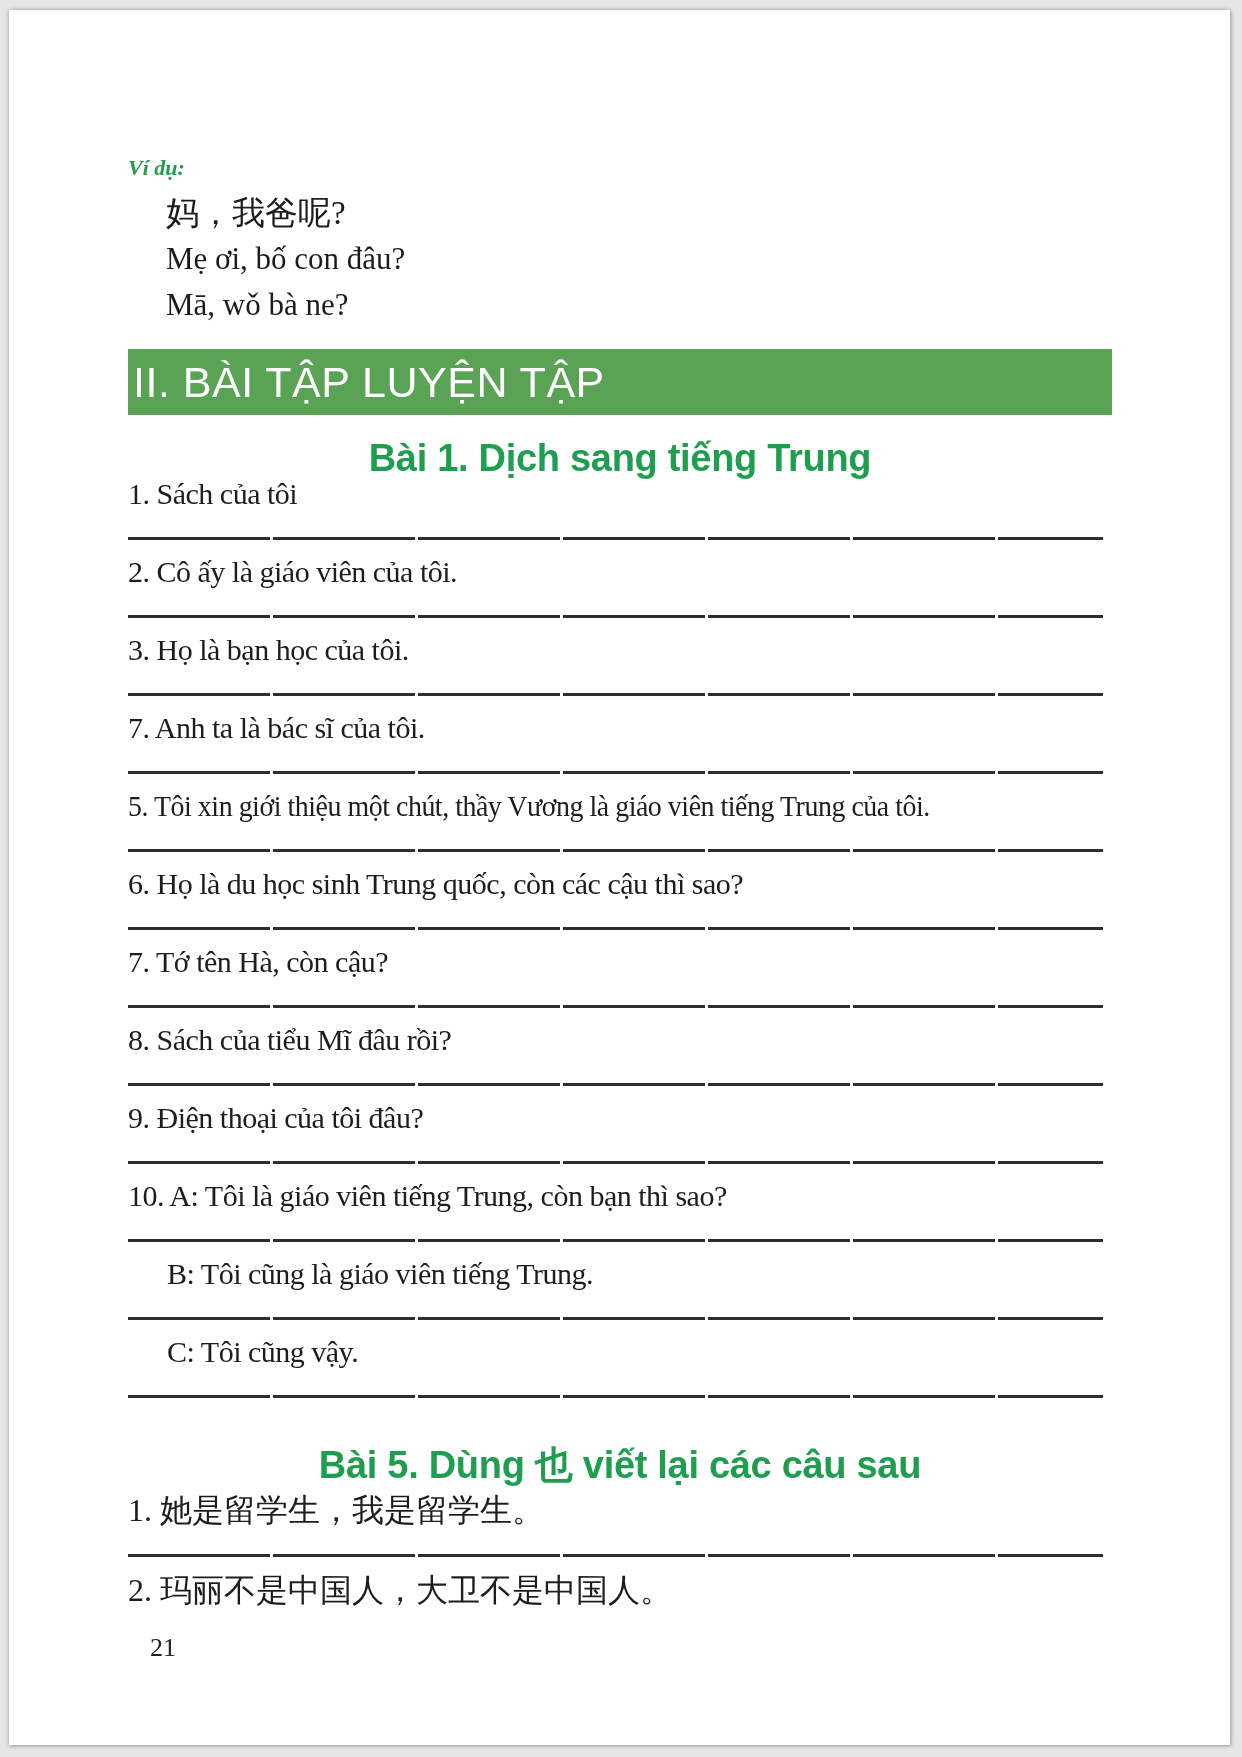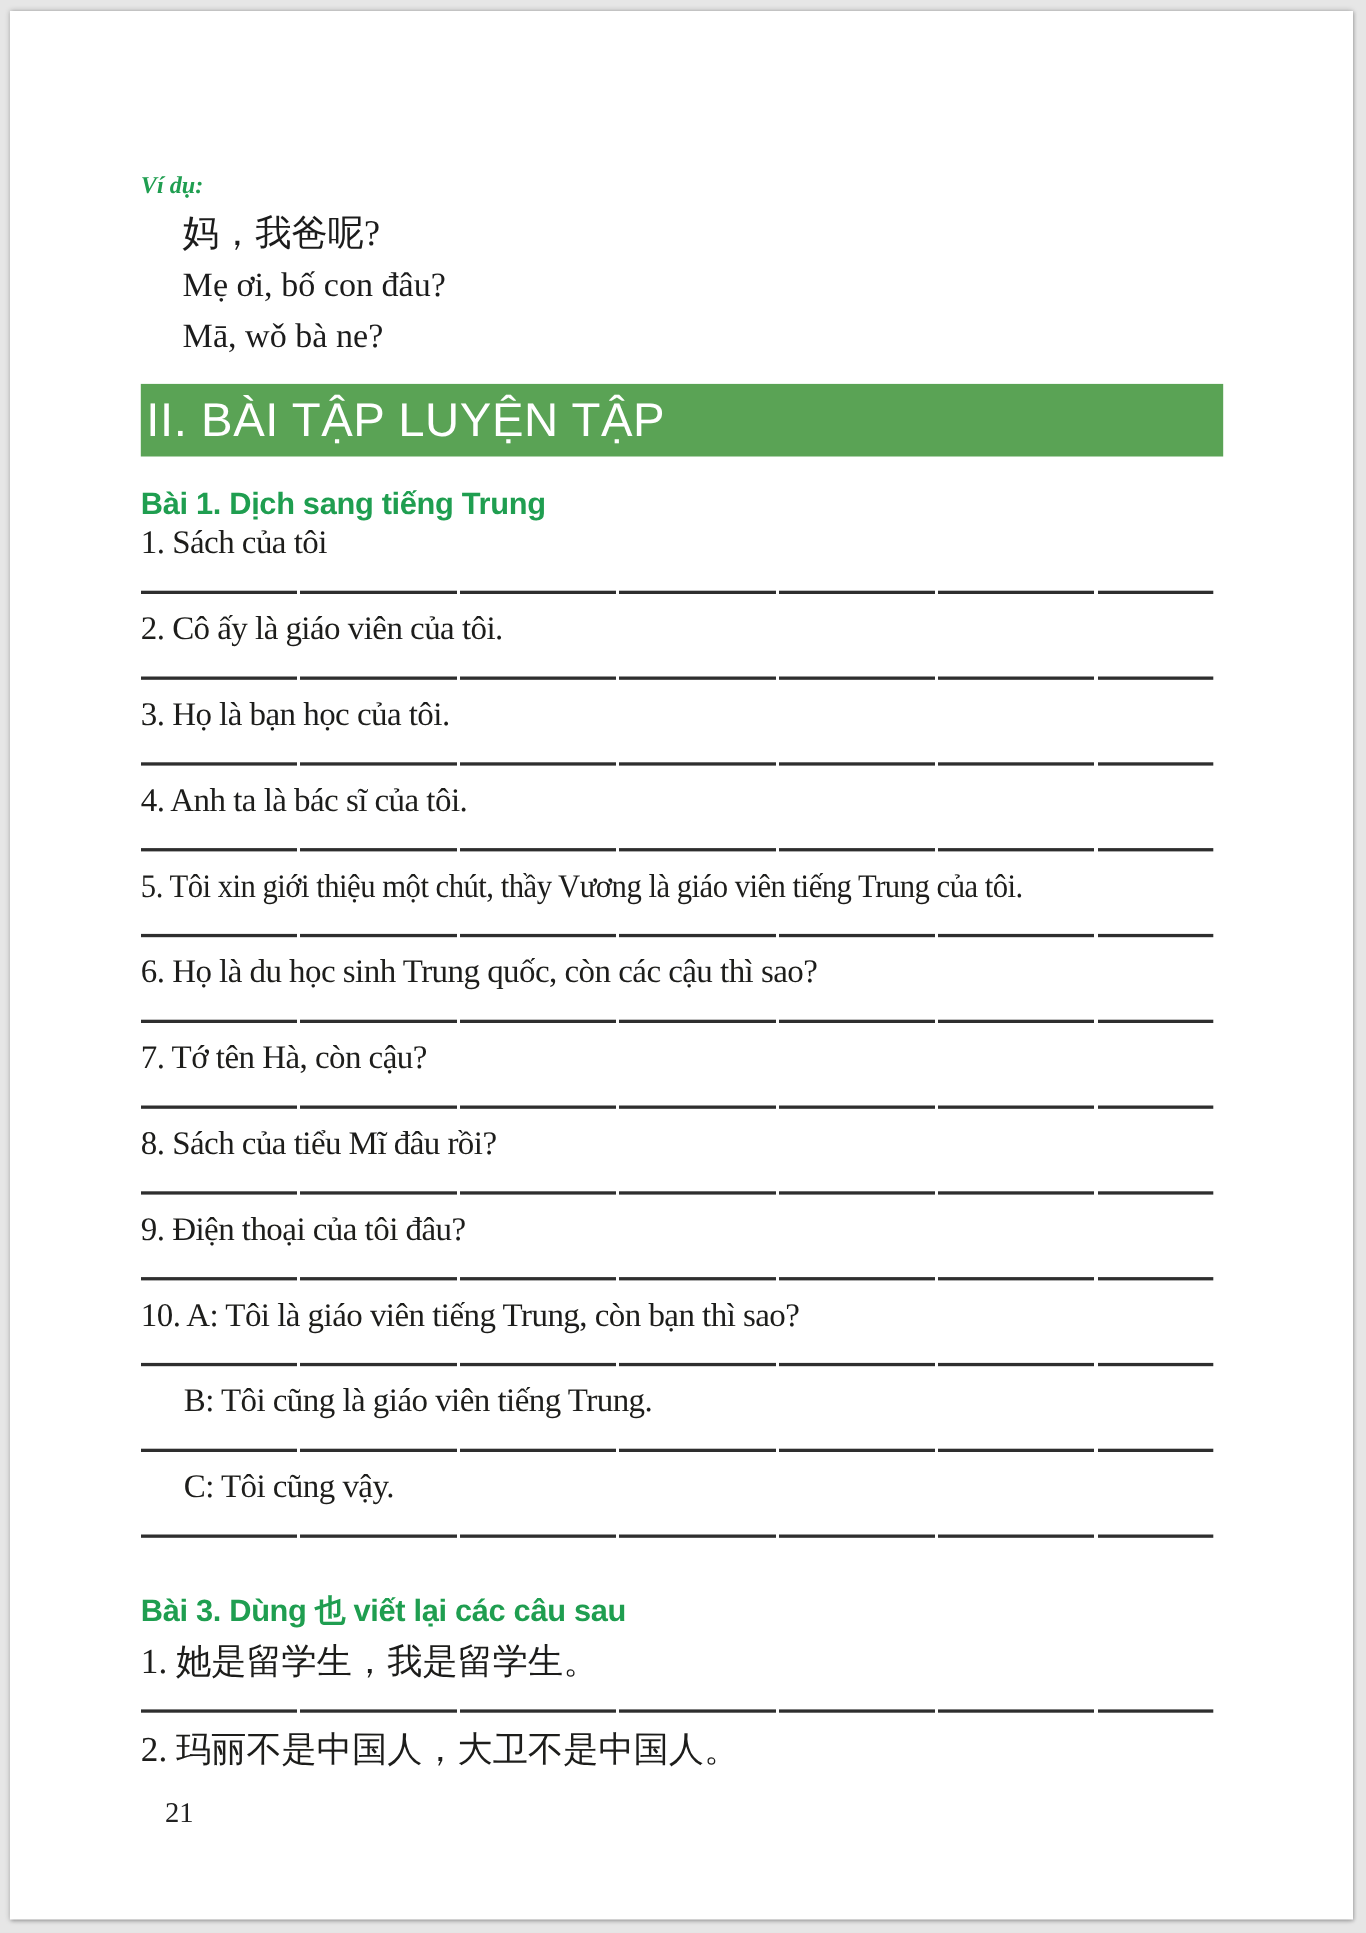--- a/index.html
+++ b/index.html
@@ -35,22 +35,22 @@
   }
   .section-banner-title {
     color:#ffffff; font-size:43px; line-height:66px; padding-left:5px;
     letter-spacing:0.5px; white-space:nowrap;
     font-family:Liberation Sans, sans-serif;
   }
 
   
   .exercise-title {
     margin-top:26px; font-family:"Liberation Sans", sans-serif;
-    font-weight:700; font-size:28px; line-height:34px; letter-spacing:-0.3px;
-    color:#1f9e50; white-space:nowrap;
+    font-weight:700; font-size:38px; line-height:34px; letter-spacing:-0.3px;
+    color:#1f9e50; white-space:nowrap;text-align:center;
   }
   .exercise-title.second { margin-top:50px; }
 
   
   .ex-list { }
   .ex-item {
     font-size:30px; line-height:38px; letter-spacing:-0.5px; color:#1d1d1b;
     white-space:nowrap;
   }
   .ex-item.indent { margin-left:39px; }
@@ -88,41 +88,41 @@
       </div>
 
       <div class="exercise-title">Bài 1. Dịch sang tiếng Trung</div>
       <div class="ex-list">
           <div class="ex-item">1. Sách của tôi</div>
           <div class="rule"></div>
           <div class="ex-item">2. Cô ấy là giáo viên của tôi.</div>
           <div class="rule"></div>
           <div class="ex-item">3. Họ là bạn học của tôi.</div>
           <div class="rule"></div>
-          <div class="ex-item">4. Anh ta là bác sĩ của tôi.</div>
+          <div class="ex-item">7. Anh ta là bác sĩ của tôi.</div>
           <div class="rule"></div>
           <div class="ex-item condense">5. Tôi xin giới thiệu một chút, thầy Vương là giáo viên tiếng Trung của tôi.</div>
           <div class="rule"></div>
           <div class="ex-item">6. Họ là du học sinh Trung quốc, còn các cậu thì sao?</div>
           <div class="rule"></div>
           <div class="ex-item">7. Tớ tên Hà, còn cậu?</div>
           <div class="rule"></div>
           <div class="ex-item">8. Sách của tiểu Mĩ đâu rồi?</div>
           <div class="rule"></div>
           <div class="ex-item">9. Điện thoại của tôi đâu?</div>
           <div class="rule"></div>
           <div class="ex-item">10. A: Tôi là giáo viên tiếng Trung, còn bạn thì sao?</div>
           <div class="rule"></div>
           <div class="ex-item indent">B: Tôi cũng là giáo viên tiếng Trung.</div>
           <div class="rule"></div>
           <div class="ex-item indent">C: Tôi cũng vậy.</div>
           <div class="rule"></div>
         </div>
 
-      <div class="exercise-title second">Bài 3. Dùng 也 viết lại các câu sau</div>
+      <div class="exercise-title second">Bài 5. Dùng 也 viết lại các câu sau</div>
       <div class="ex-list">
           <div class="ex-item cjk">1. 她是留学生，我是留学生。</div>
           <div class="rule"></div>
           <div class="ex-item cjk">2. 玛丽不是中国人，大卫不是中国人。</div>
         </div>
 
       <div class="page-number">21</div>
 
     </div>
   </div>

